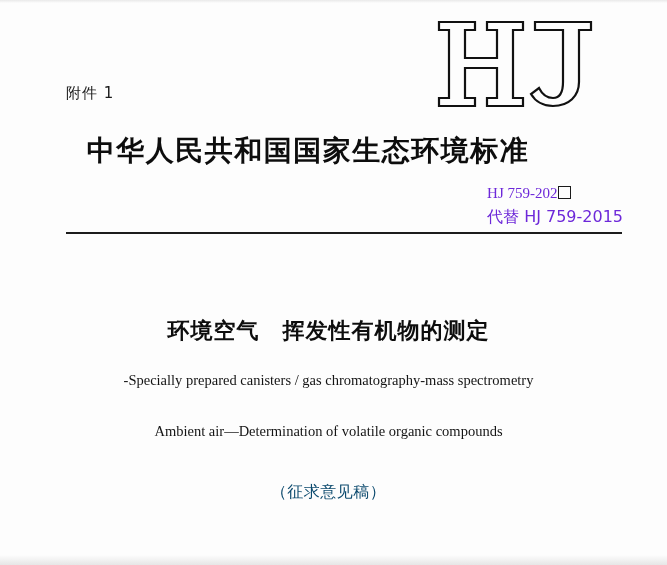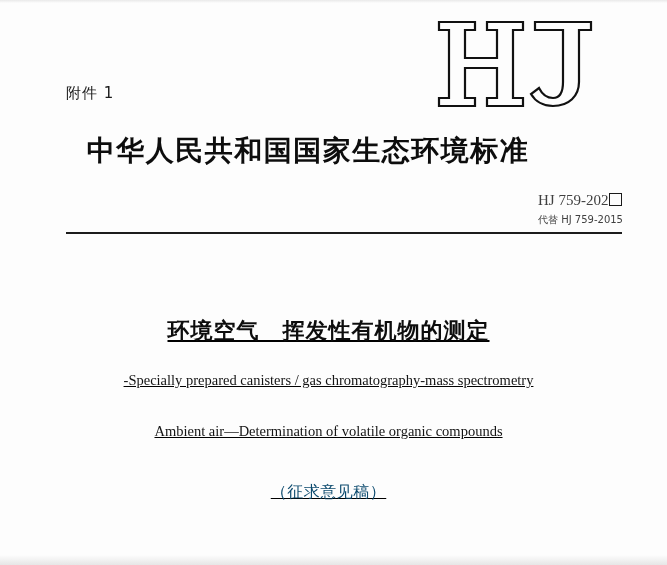--- a/index.html
+++ b/index.html
@@ -77,26 +77,25 @@
   }
 
   
   .codes {
     position: absolute;
     right: 44px;
     top: 182px;
     text-align: left;
     font-family: "Liberation Serif", serif;
     font-size: 15px;
-    color: #404040;
+    color: #6d28d9;
     line-height: 1.5;
-    margin-top: 7px;
   }
   .codes .code-line { white-space: nowrap; }
-  .codes .code-line.replace { font-family: "DejaVu Sans", sans-serif; font-size: 10px; }
+  .codes .code-line.replace { font-family: "DejaVu Sans", sans-serif; font-size: 16px; }
   .box-glyph {
     display: inline-block;
     width: 11px;
     height: 11px;
     border: 1px solid #1a1a1a;
     vertical-align: -1px;
     margin-left: 1px;
   }
 
   
@@ -111,21 +110,20 @@
     background: #1c1c1c;
   }
 
   
   .subject {
     position: absolute;
     left: 0;
     top: 316px;
     width: 657px;
     text-align: center;
-    text-decoration: underline;
   }
   .subject .cn-line {
     font-family: "DejaVu Sans", sans-serif;
     font-weight: bold;
     font-size: 22px;
     letter-spacing: 1px;
     color: #0d0d0d;
     margin-bottom: 14px;
     white-space: nowrap;
   }

